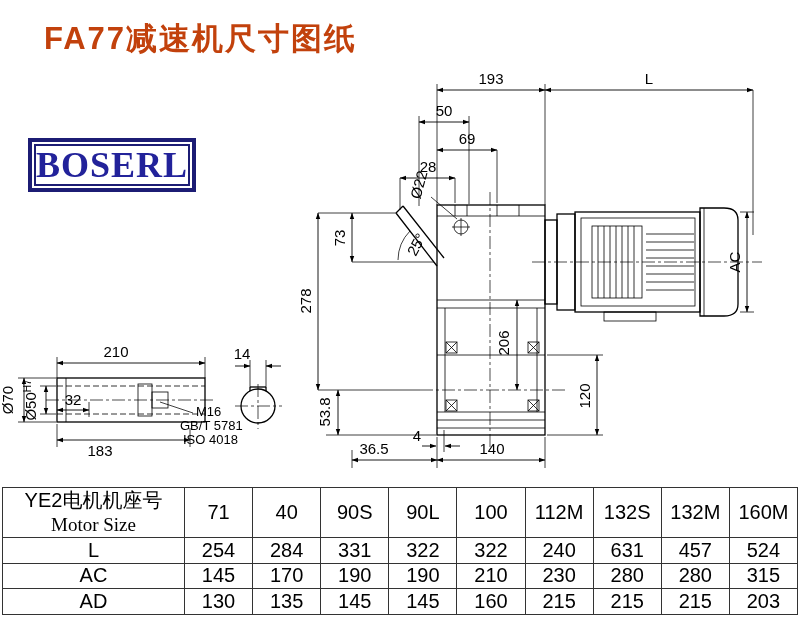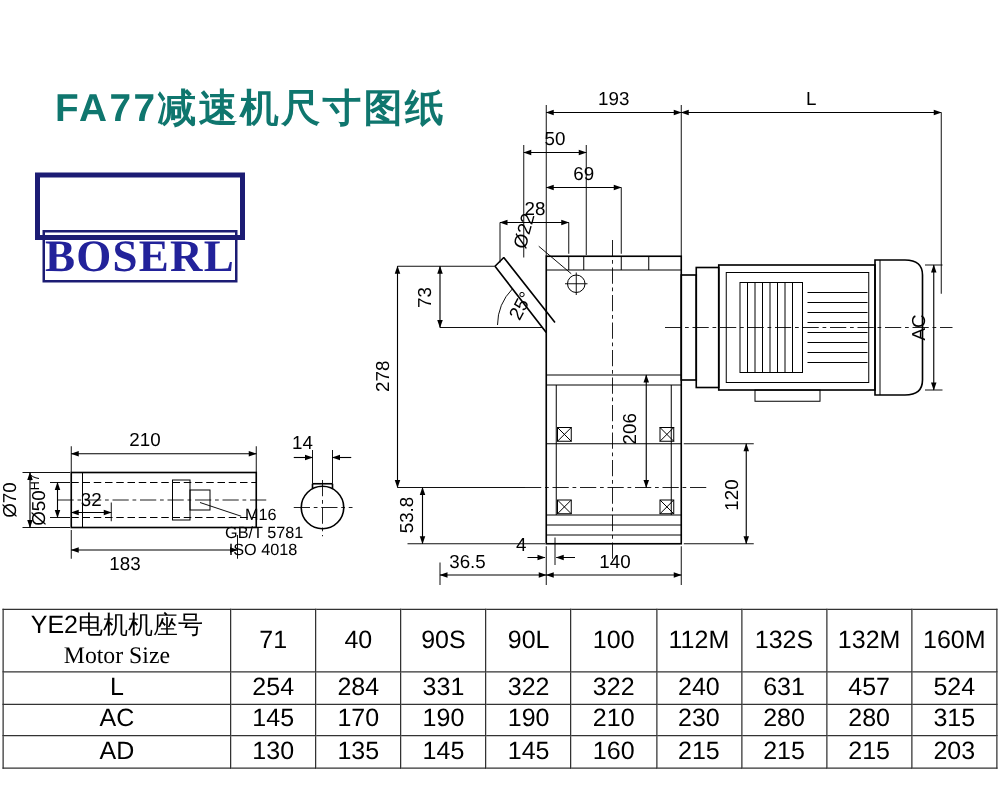--- a/index.html
+++ b/index.html
@@ -1,28 +1,28 @@
 <!DOCTYPE html>
 <html><head>
 <meta charset="utf-8">
 <style>
   * { margin:0; padding:0; box-sizing:border-box; }
   html,body { width:800px; height:633px; background:#fff; overflow:hidden;
               font-family:"Liberation Sans", sans-serif; }
   .page { position:absolute; inset:0; width:800px; height:633px; background:#fff; }
 
   .title { position:absolute; left:44px; top:18px; font-size:31px; font-weight:bold;
-           color:#0f766e; letter-spacing:2px; white-space:nowrap;margin-top:48px; }
+           color:#c2410c; letter-spacing:2px; white-space:nowrap; }
 
   .logo { position:absolute; left:28px; top:138px; width:168px; height:54px;
           border:4px solid #1c1c74; padding:2px; background:#fff; }
   .logo-inner { width:100%; height:100%; border:2px solid #1c1c74; display:flex;
                 align-items:center; justify-content:center;
                 font-family:"Liberation Serif", serif; font-weight:bold;
-                font-size:36px; color:#22229a; letter-spacing:1px;margin-top:40px; }
+                font-size:36px; color:#22229a; letter-spacing:1px; }
 
   svg.draw { position:absolute; left:0; top:0; }
   svg.draw text { font-family:"Liberation Sans", sans-serif; fill:#000; }
   .dt { font-size:15px; }
   .nt { font-size:13px; }
   .ol  { stroke:#000; stroke-width:1.3; fill:none; }
   .il  { stroke:#000; stroke-width:0.8; fill:none; }
   .cl  { stroke:#000; stroke-width:0.7; fill:none; stroke-dasharray:13 3 3 3; }
   .hid { stroke:#000; stroke-width:0.8; fill:none; stroke-dasharray:6 3; }
   .ext { stroke:#000; stroke-width:0.75; fill:none; }

